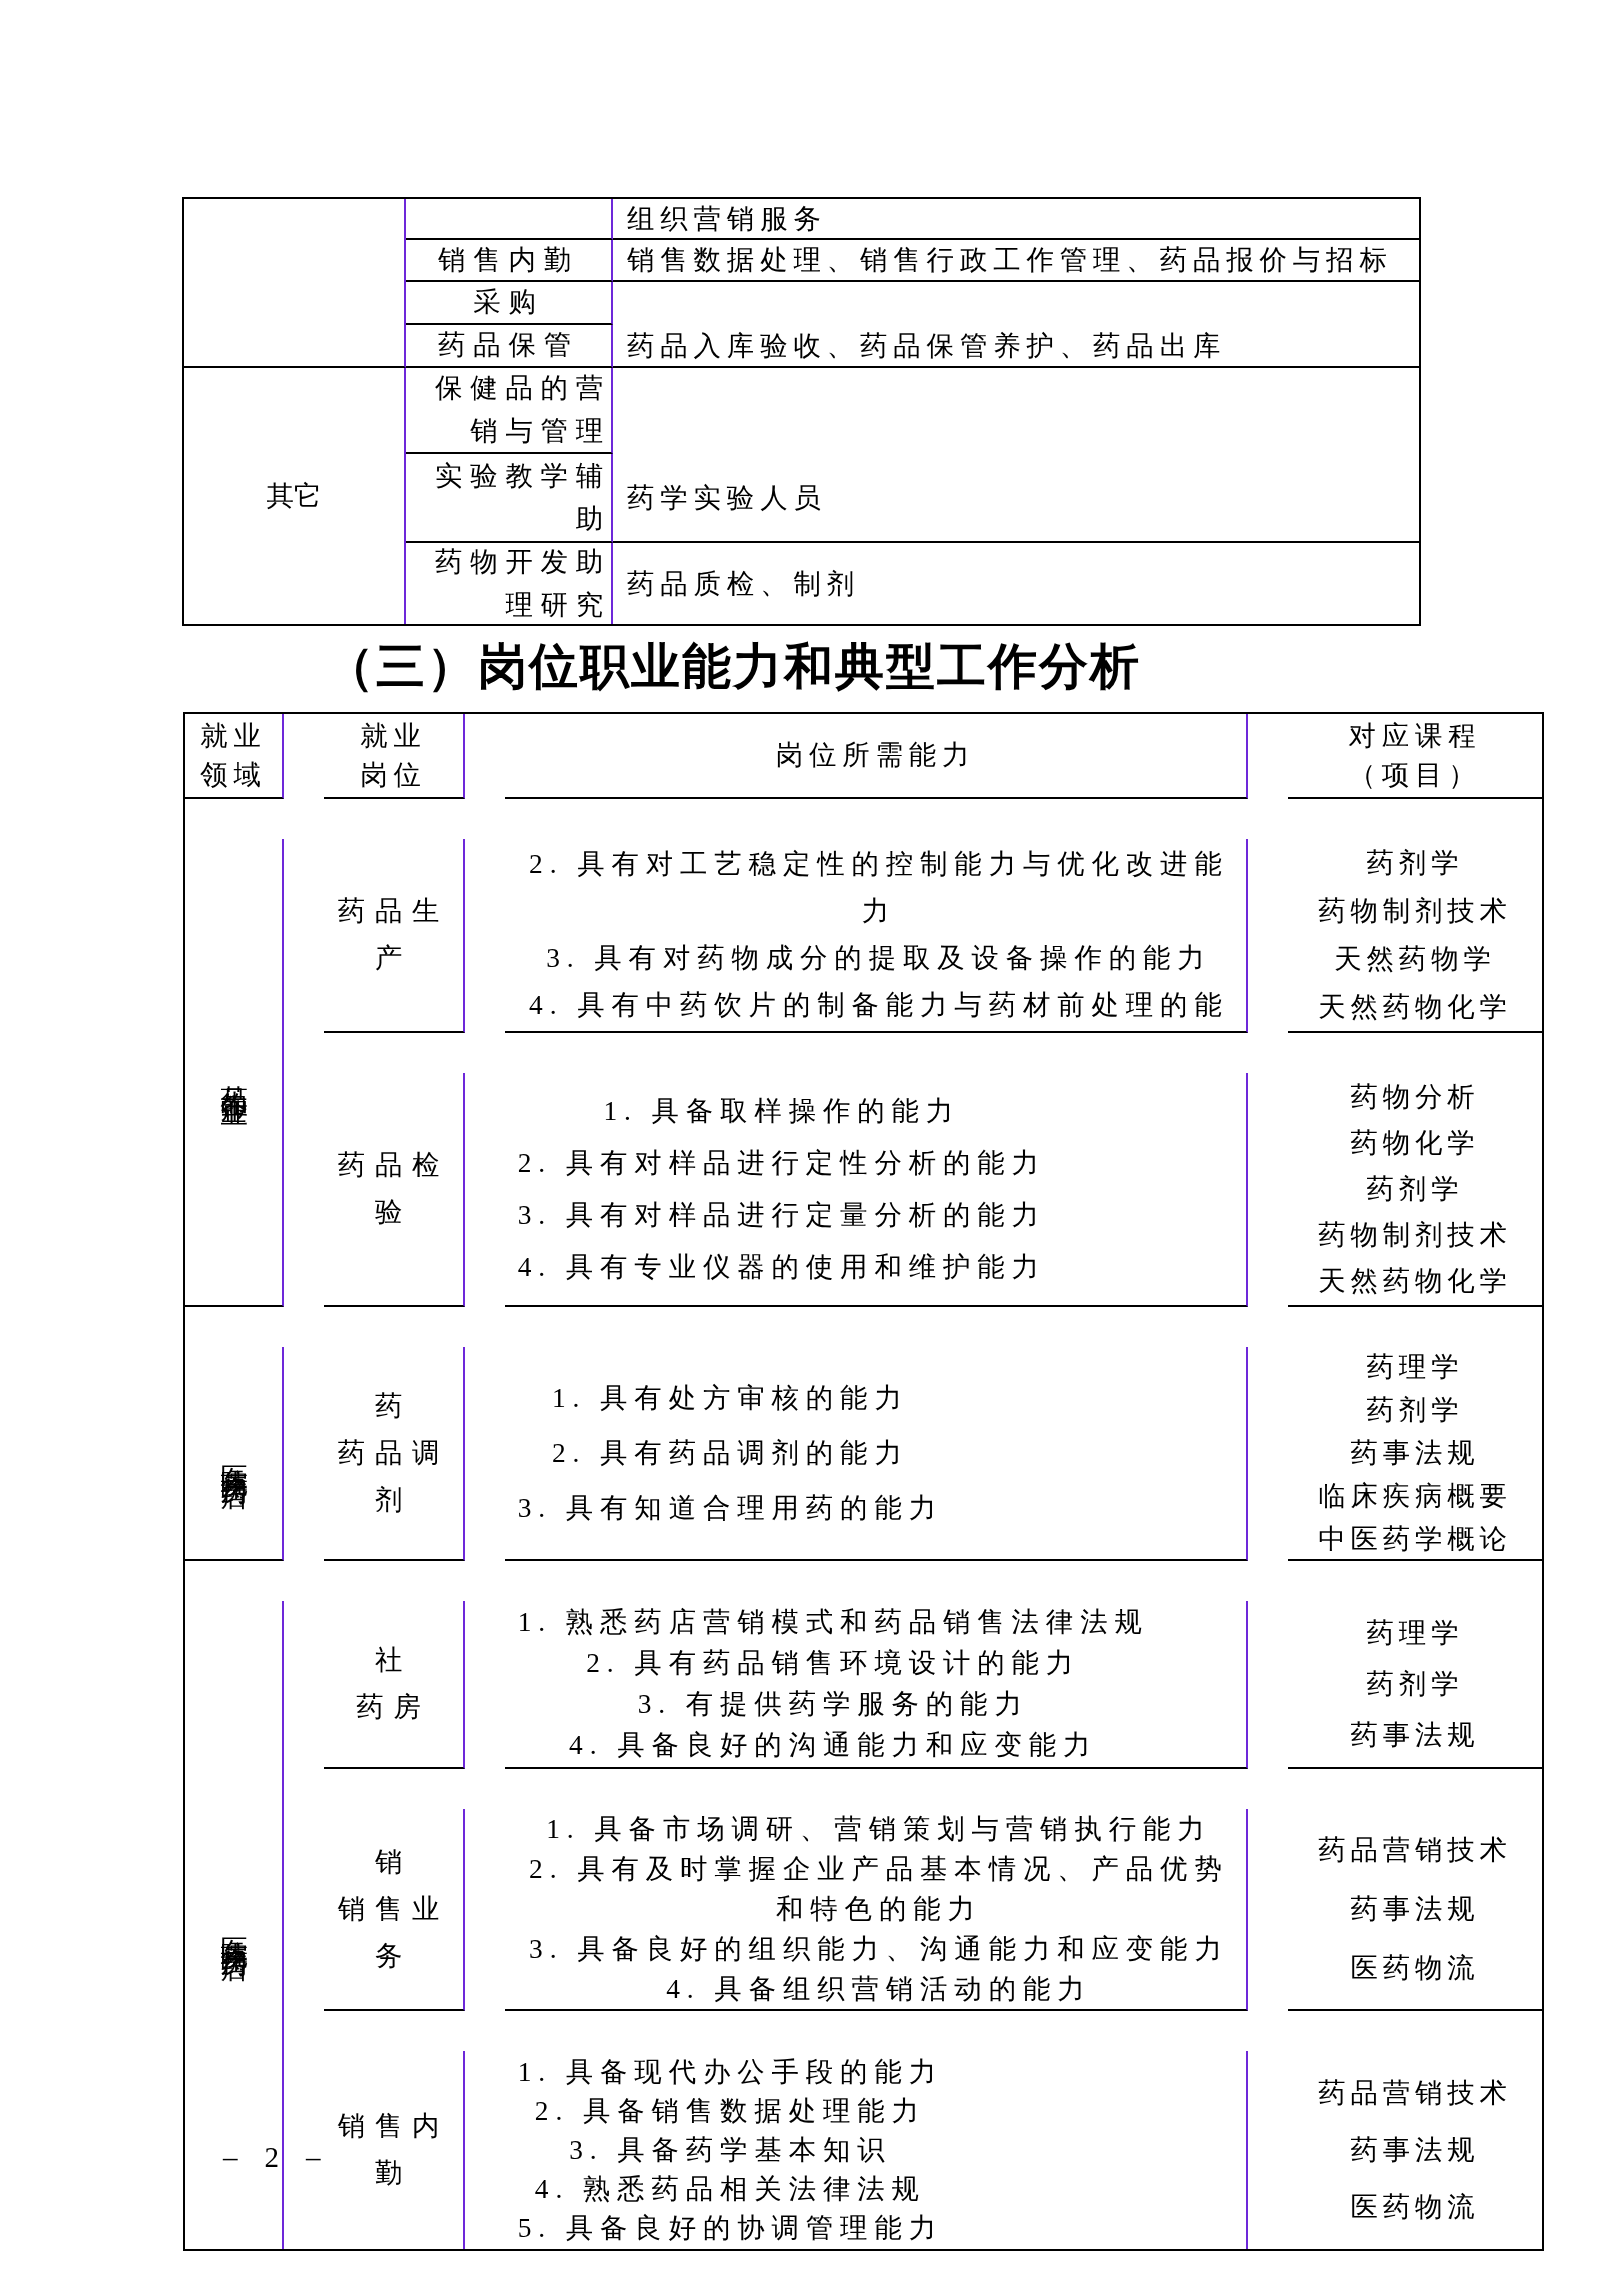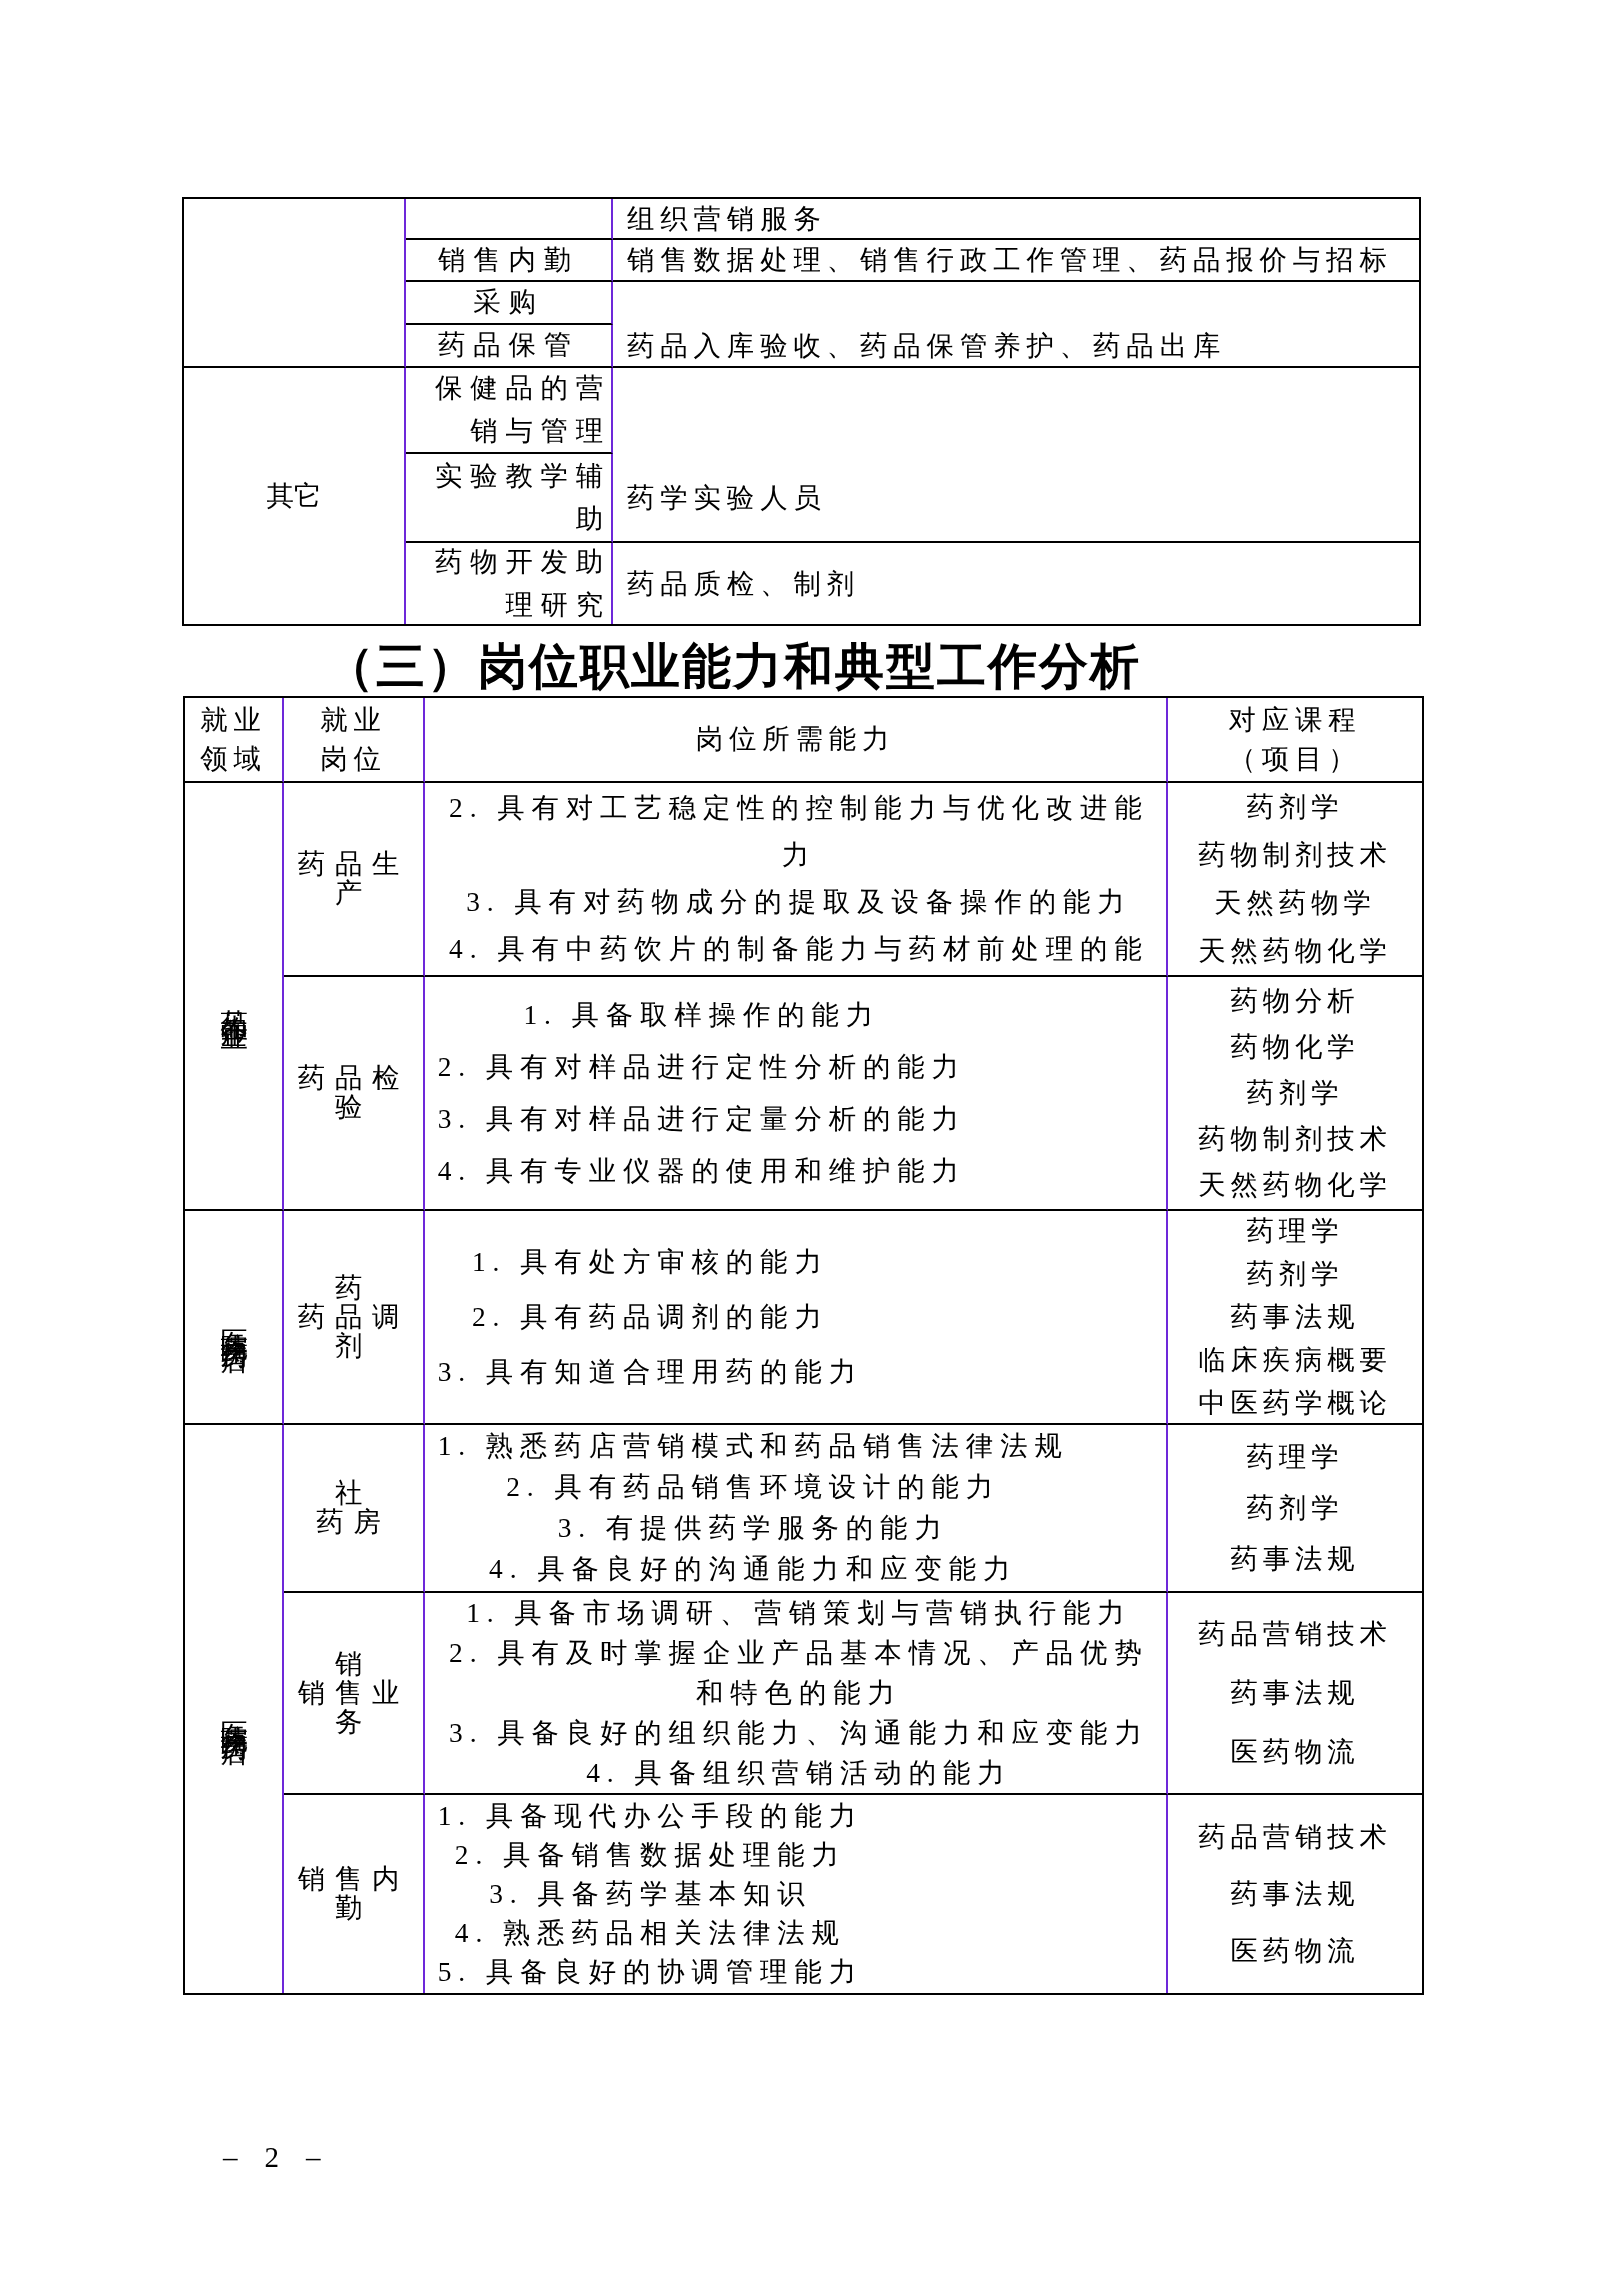--- a/index.html
+++ b/index.html
@@ -21,24 +21,24 @@
   .bb{border-bottom:2px solid #000;}
   .tc{text-align:center;}
   .tl{justify-content:flex-start;text-align:center;}
   
   #t1{left:182px;top:197px;grid-template-columns:222px 207px 806px;
       grid-template-rows:41px 42px 43px 43px 86px 89px 81px;}
   #t1 .post{letter-spacing:7.8px;line-height:43px;}
   #t1 .post.padL{justify-content:flex-start;text-align:right;padding-left:29px;}
   #t1 .work{letter-spacing:5.9px;padding-left:14px;justify-content:flex-start;text-align:left;}
   
-  #t2{left:183px;top:696px;grid-template-columns:99px 141px 743px 254px;
-      grid-template-rows:85px 194px 234px 214px 168px 202px 198px;}
+  #t2{left:183px;top:712px;grid-template-columns:99px 141px 743px 254px;
+      grid-template-rows:85px 194px 234px 214px 168px 202px 198px;gap:40px;}
   #t2 .hdr{letter-spacing:5.9px;line-height:39px;}
-  #t2 .post{letter-spacing:9.8px;line-height:29px;}
+  #t2 .post{letter-spacing:9.8px;line-height:47px;}
   #t2 .abil{letter-spacing:6.9px;padding-left:12.7px;padding-right:5.9px;}
   #t2 .crs{letter-spacing:4.9px;}
   .vertWrap{display:flex;align-items:center;justify-content:center;}
   .vert{writing-mode:vertical-rl;text-orientation:upright;letter-spacing:2.9px;line-height:1;}
   .lh40{line-height:39px;} .lh41{line-height:40px;} .lh42{line-height:41px;}
   .lh44{line-height:43px;} .lh47{line-height:46px;} .lh48{line-height:47px;}
   .lh49{line-height:48px;} .lh52{line-height:51px;} .lh53{line-height:52px;}
   .lh56{line-height:55px;} .lh58{line-height:57px;} .lh60{line-height:59px;}
   .heading{
     position:absolute;left:325px;top:643px;

